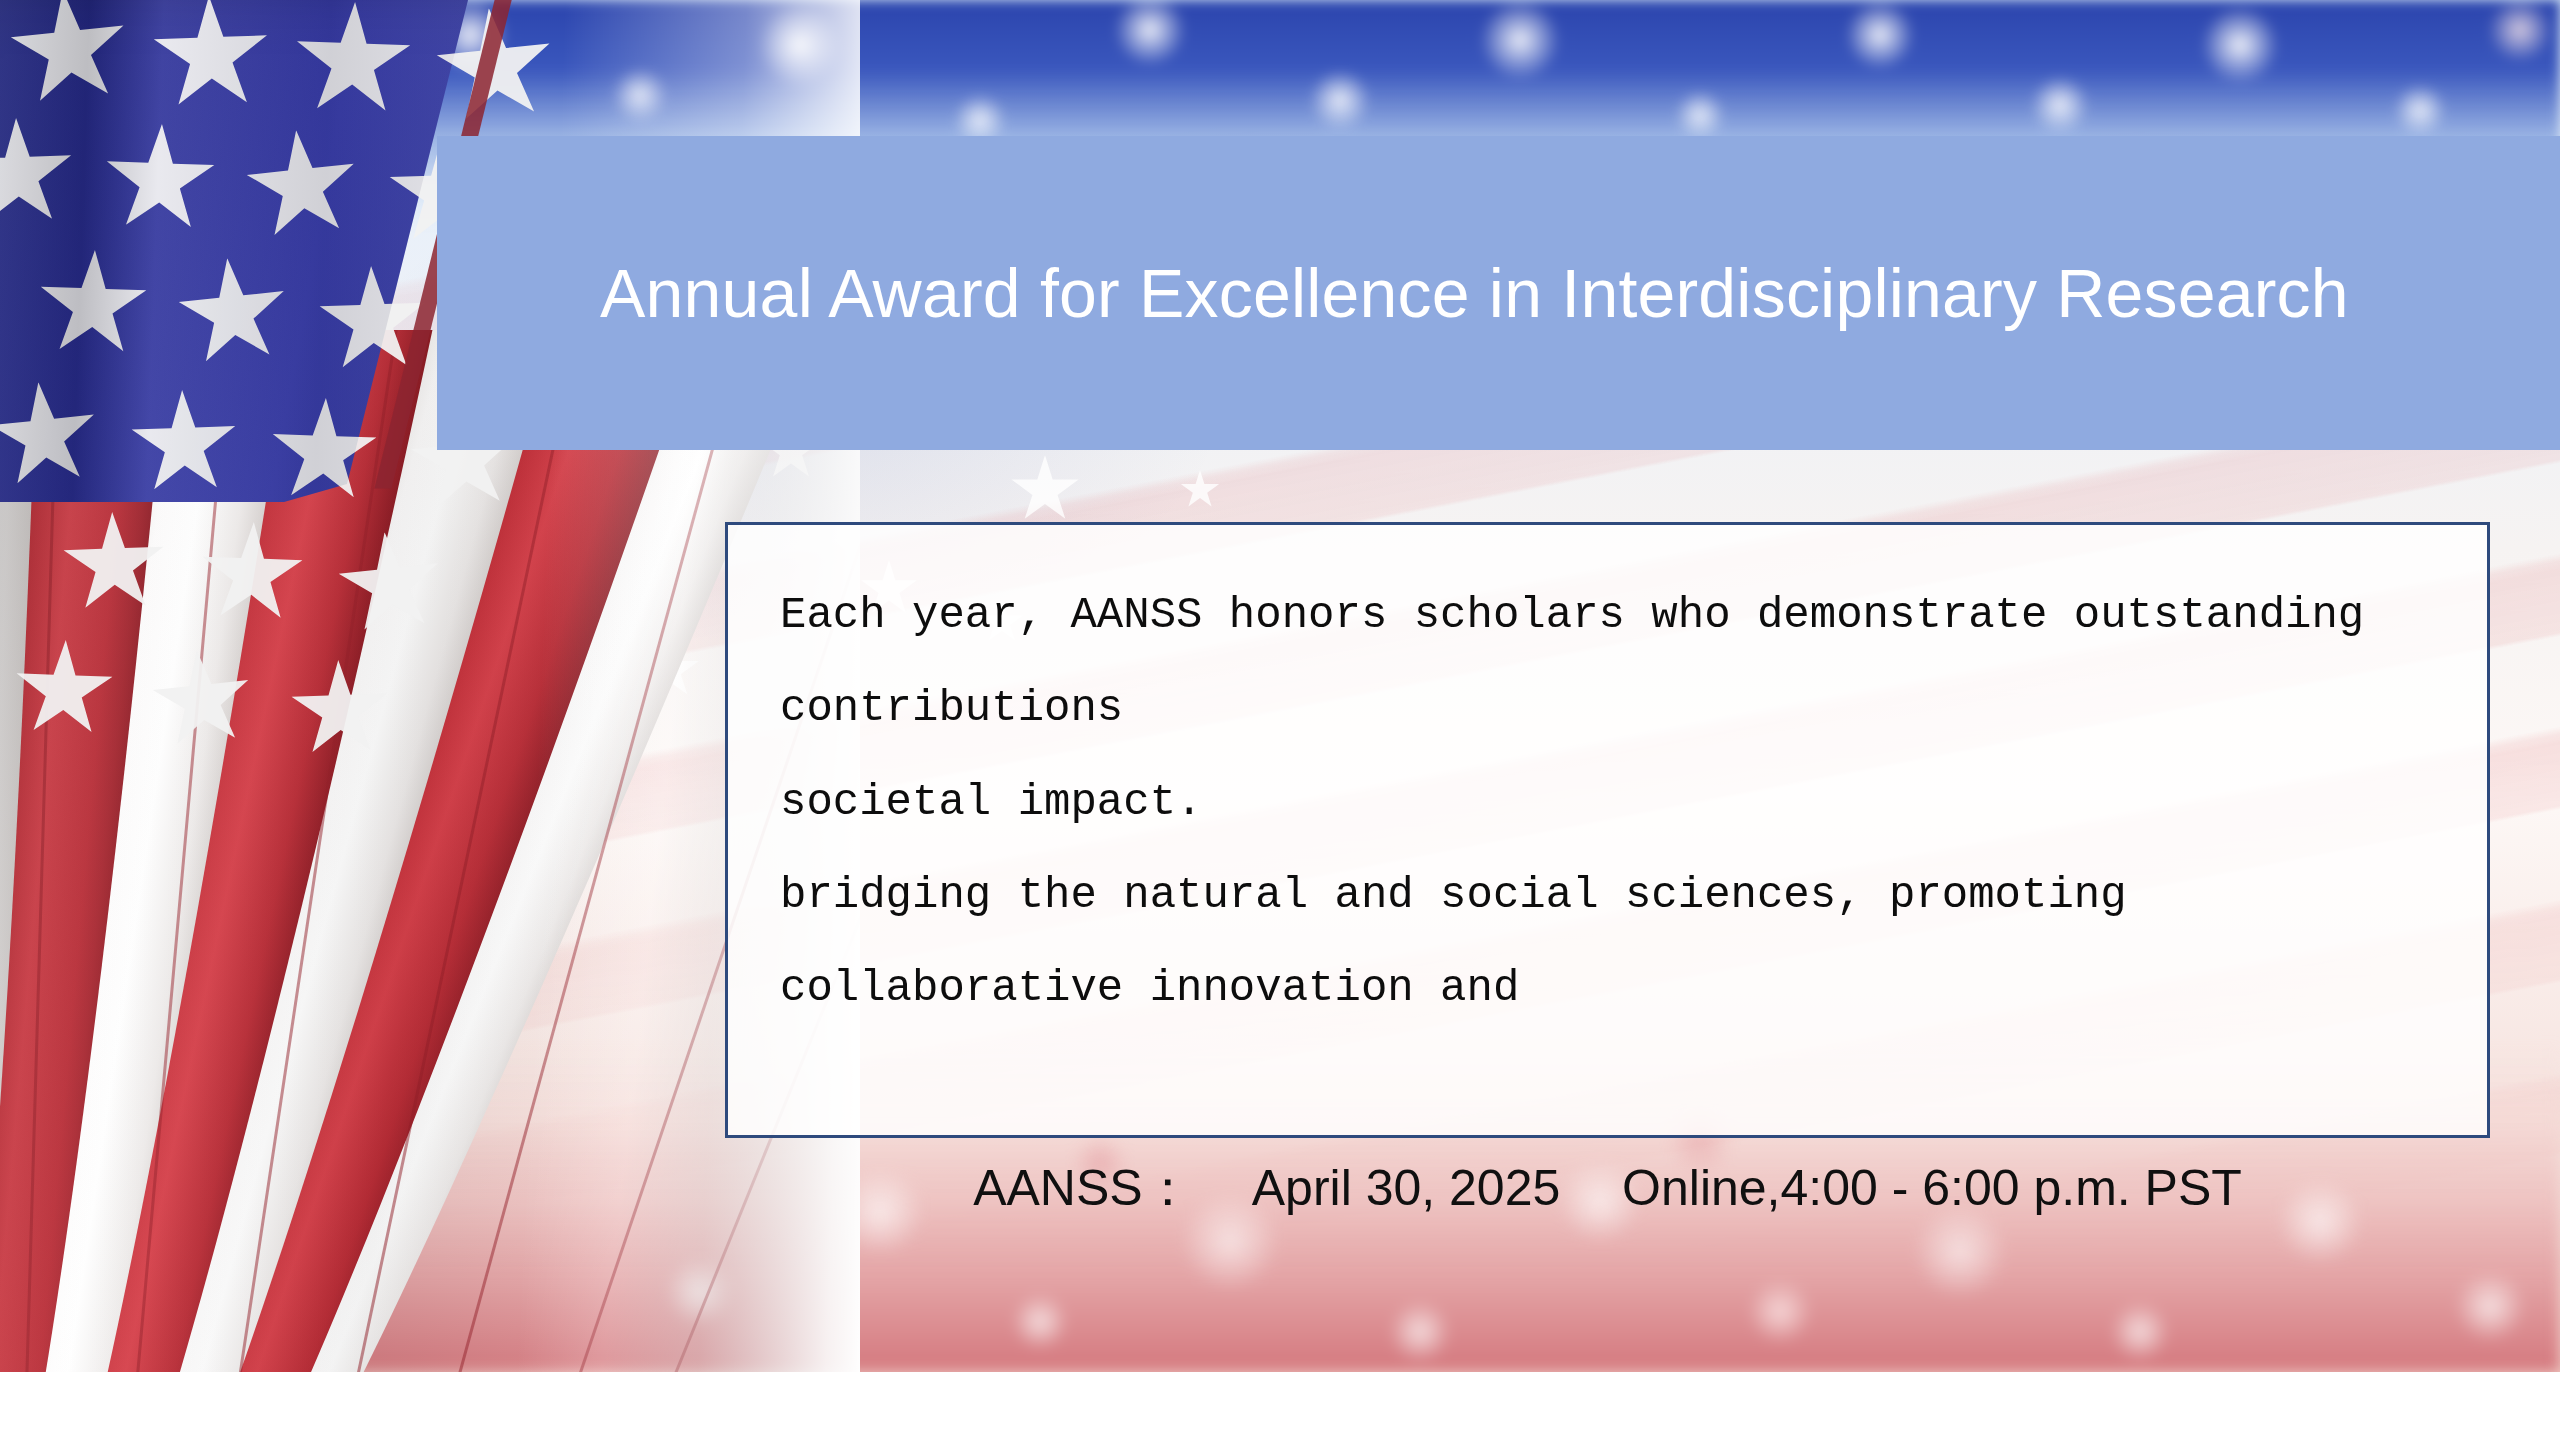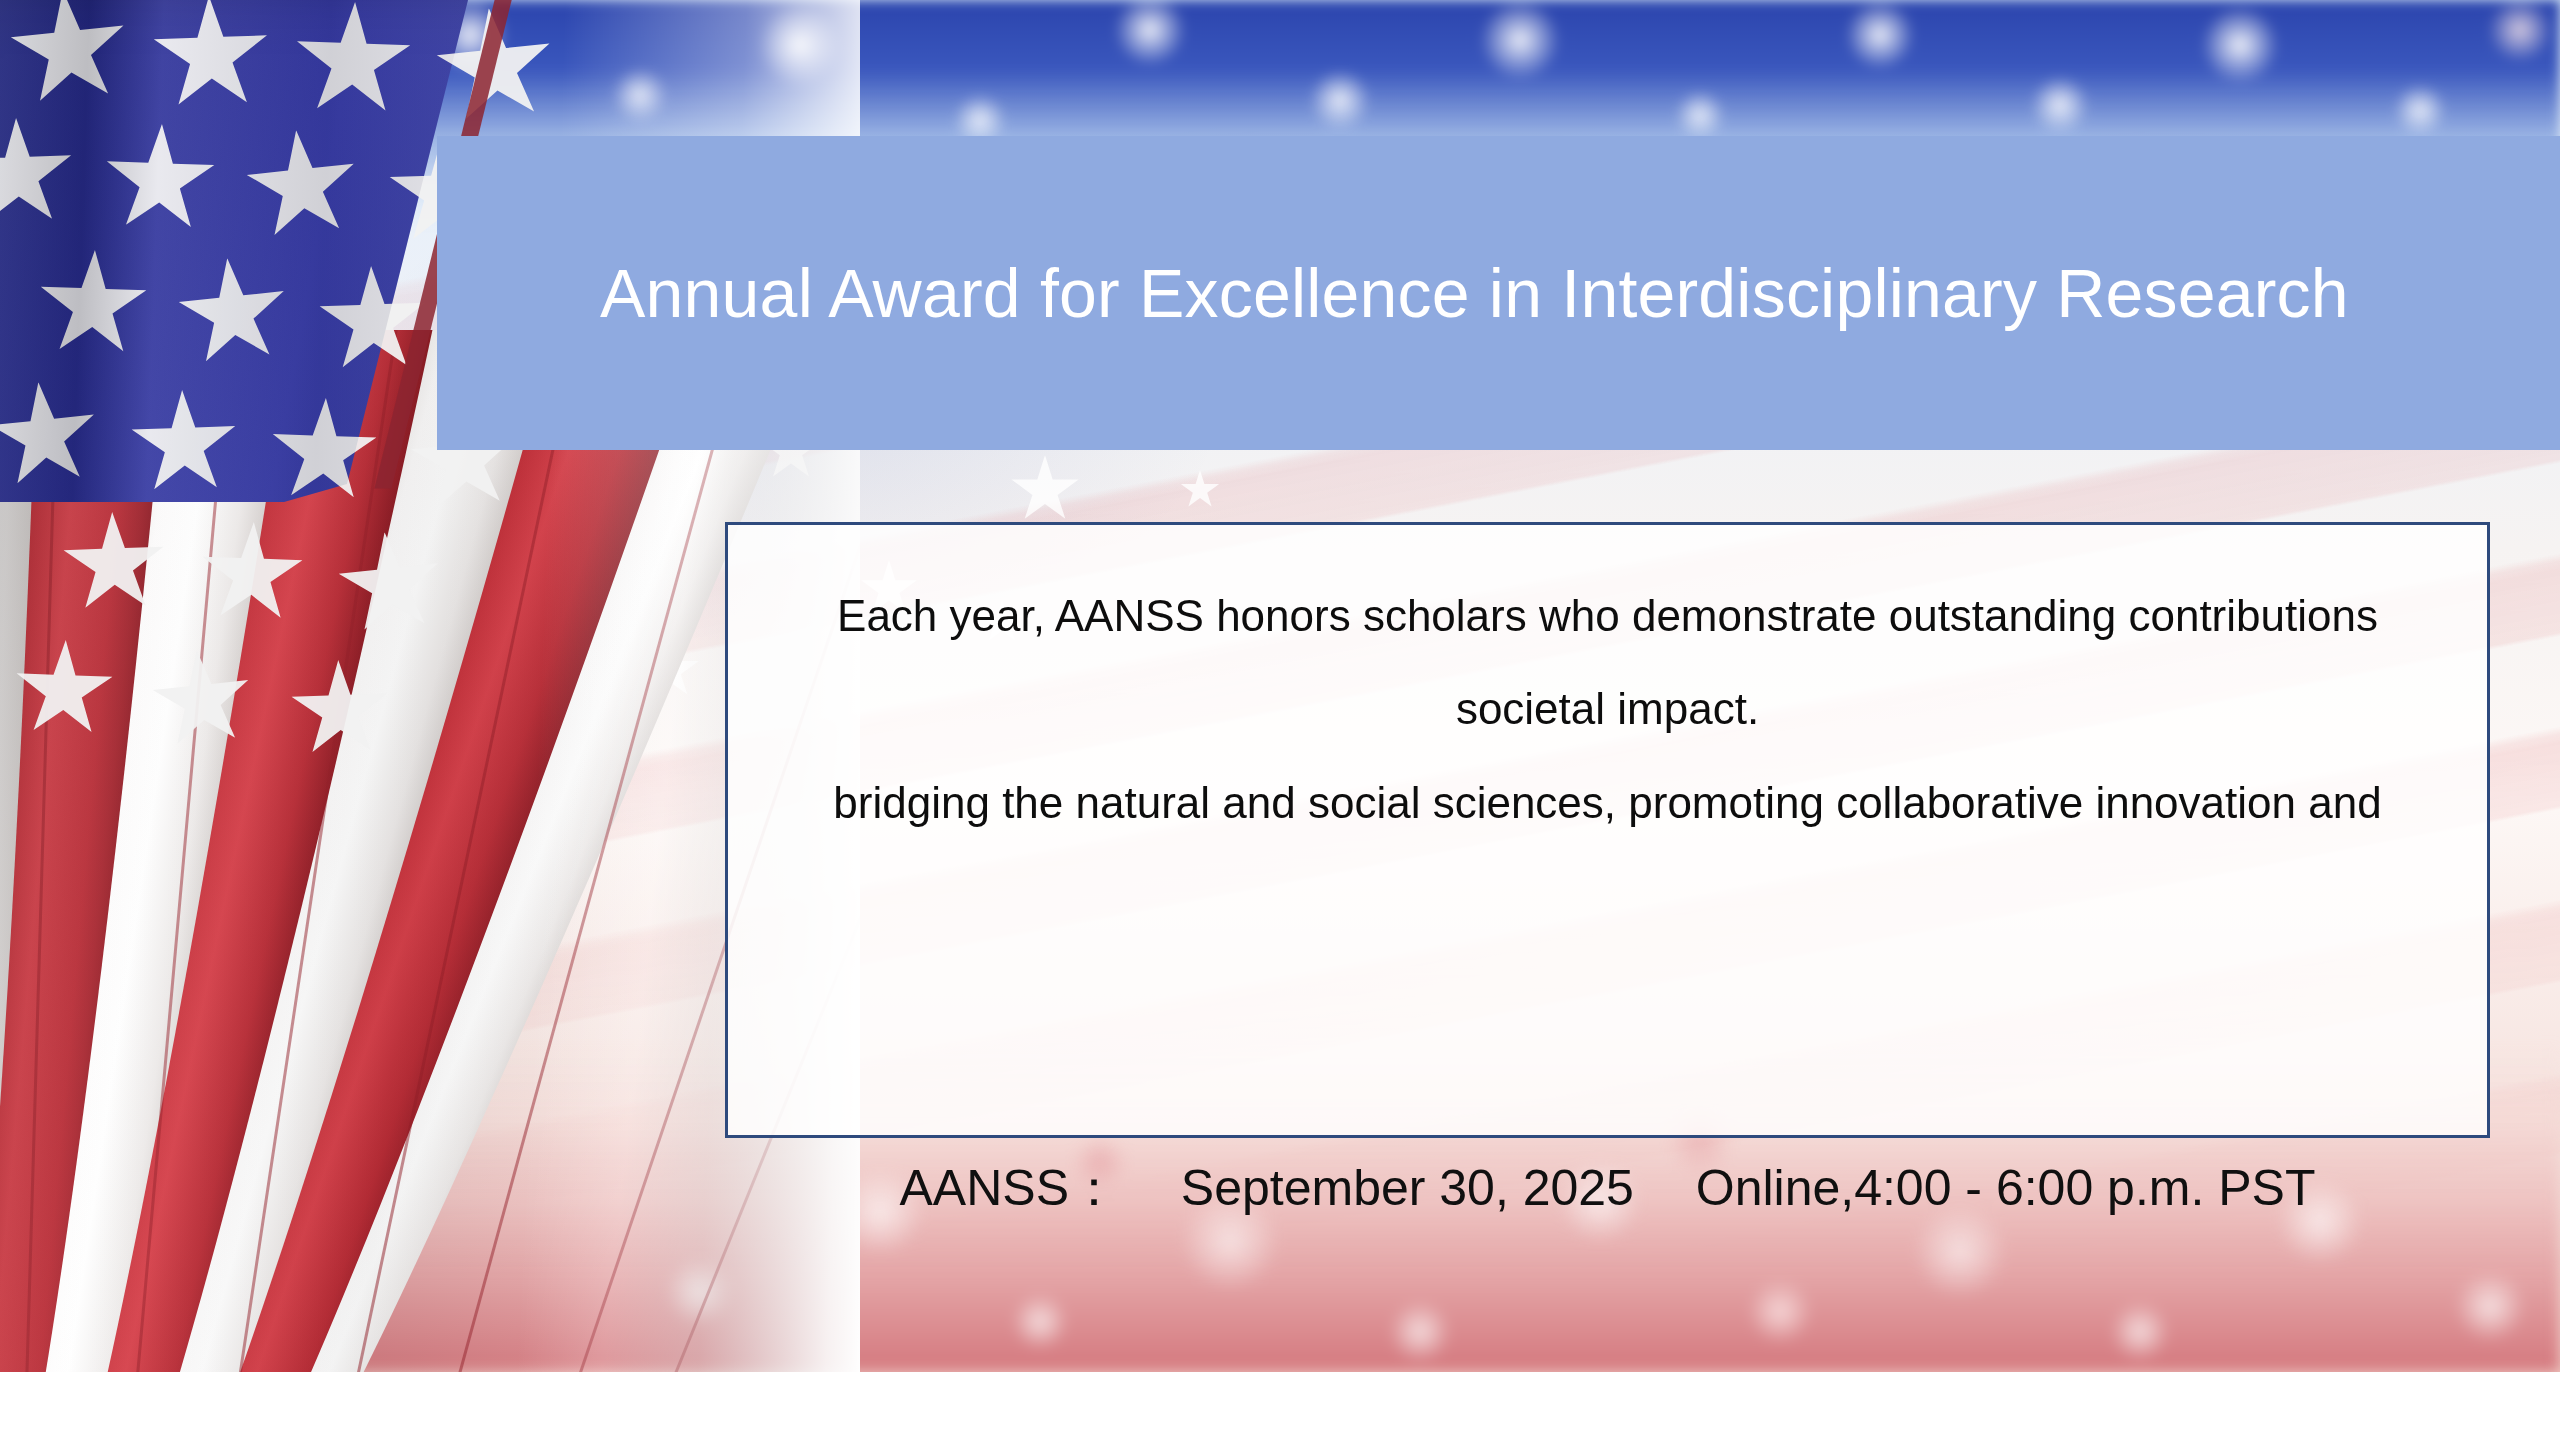--- a/index.html
+++ b/index.html
@@ -215,22 +215,21 @@
     background: rgba(255,255,255,0.82);
     box-sizing: border-box;
     padding: 44px 52px;
   }
   .body-para {
     font-size: 44px;
     color: #0d0d0d;
     line-height: 2.12;
     font-weight: 400;
     margin: 0;
-    font-family: Liberation Sans, sans-serif;
-    text-align: center;
+    font-family: Liberation Mono, monospace;
   }
 
   
   .date-line {
     position: absolute;
     left: 725px;
     top: 1155px;
     width: 1765px;
     text-align: center;
     font-size: 50px;
@@ -321,18 +320,18 @@
 
   <div class="body-box">
     <p class="body-para">Each year, AANSS honors scholars who demonstrate outstanding contributions</p>
     <p class="body-para">societal impact.</p>
     <p class="body-para">bridging the natural and social sciences, promoting collaborative innovation and</p>
   </div>
 
   <div class="date-line">
     <span>AANSS：</span>
     <span class="date-gap"></span>
-    <span>September 30, 2025</span>
+    <span>April 30, 2025</span>
     <span class="date-gap"></span>
     <span>Online,4:00 - 6:00 p.m. PST</span>
   </div>
 
 </div>
 
 </body></html>

